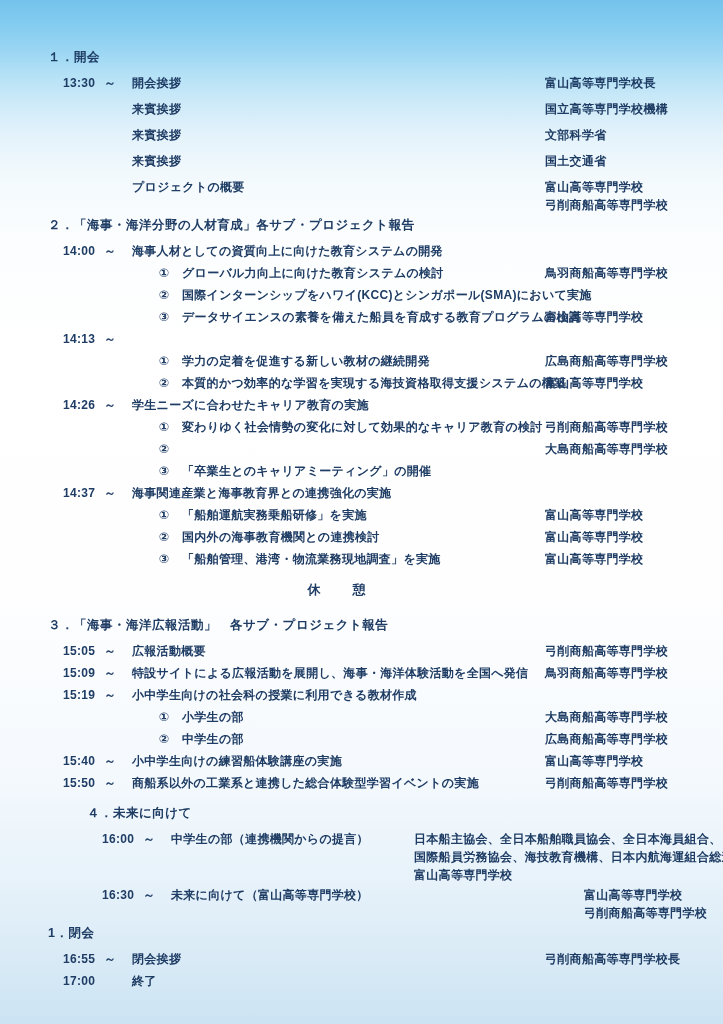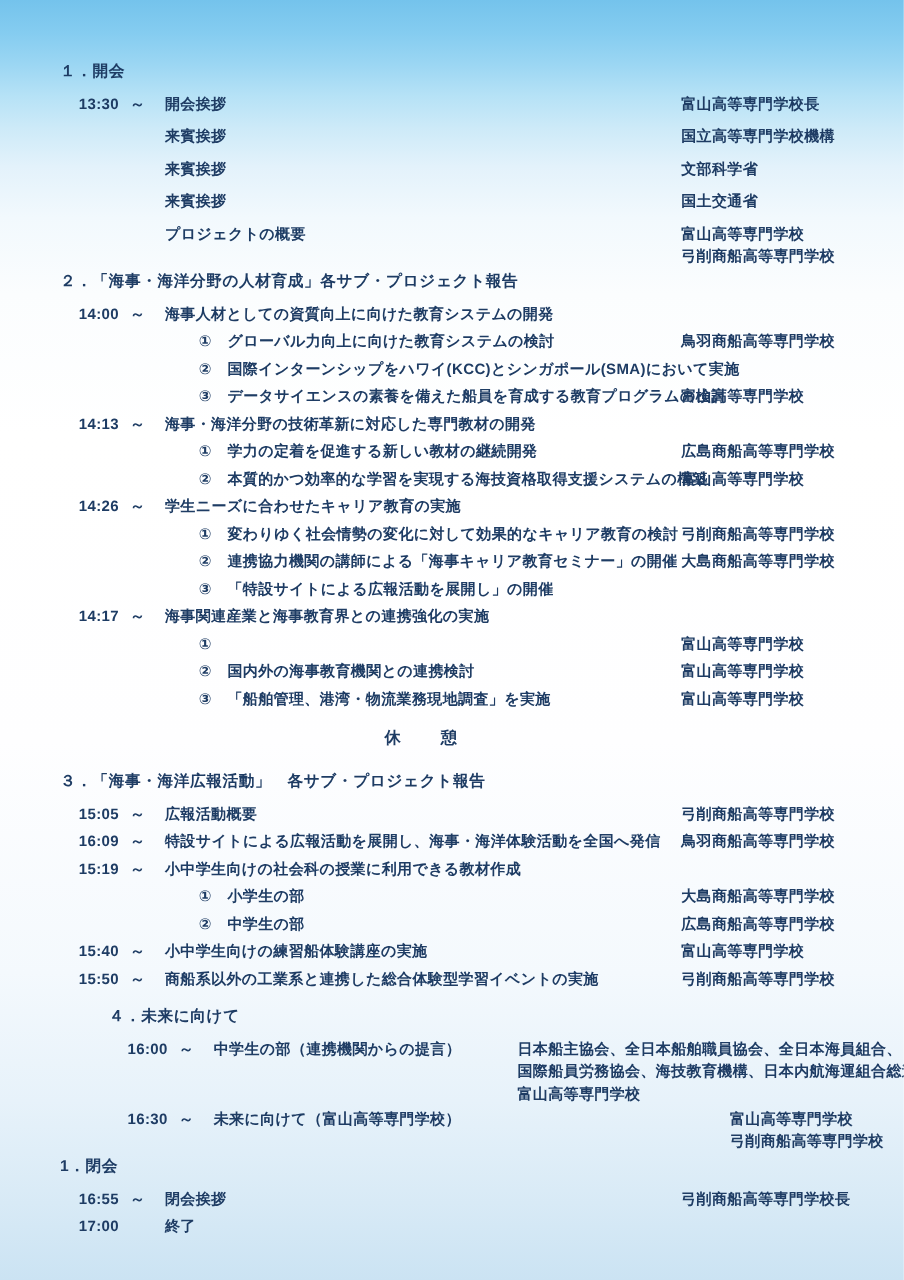--- a/index.html
+++ b/index.html
@@ -99,21 +99,20 @@
       <div class="row" style="height: 22px;">
         <span class="marker">③</span>
         <span class="ttl sub">データサイエンスの素養を備えた船員を育成する教育プログラムの検討</span>
         <span class="right">
           <div>富山高等専門学校</div>
         </span>
       </div>
       <div class="row" style="height: 22px;">
         <span class="time">14:13</span>
         <span class="tilde">～</span>
-        <span class="ttl">海事・海洋分野の技術革新に対応した専門教材の開発</span>
       </div>
       <div class="row" style="height: 22px;">
         <span class="marker">①</span>
         <span class="ttl sub">学力の定着を促進する新しい教材の継続開発</span>
         <span class="right">
           <div>広島商船高等専門学校</div>
         </span>
       </div>
       <div class="row" style="height: 22px;">
         <span class="marker">②</span>
@@ -129,36 +128,36 @@
       </div>
       <div class="row" style="height: 22px;">
         <span class="marker">①</span>
         <span class="ttl sub">変わりゆく社会情勢の変化に対して効果的なキャリア教育の検討</span>
         <span class="right">
           <div>弓削商船高等専門学校</div>
         </span>
       </div>
       <div class="row" style="height: 22px;">
         <span class="marker">②</span>
-        <span class="ttl sub">連携協力機関の講師による「海事キャリア教育セミナー」の開催</span>
         <span class="right">
           <div>大島商船高等専門学校</div>
         </span>
       </div>
       <div class="row" style="height: 22px;">
         <span class="marker">③</span>
-        <span class="ttl sub">「特設サイトによる広報活動を展開し」の開催</span>
-      </div>
-      <div class="row" style="height: 22px;">
-        <span class="time">14:17</span>
+        <span class="ttl sub">「卒業生とのキャリアミーティング」の開催</span>
+      </div>
+      <div class="row" style="height: 22px;">
+        <span class="time">14:37</span>
         <span class="tilde">～</span>
         <span class="ttl">海事関連産業と海事教育界との連携強化の実施</span>
       </div>
       <div class="row" style="height: 22px;">
         <span class="marker">①</span>
+        <span class="ttl sub">「船舶運航実務乗船研修」を実施</span>
         <span class="right">
           <div>富山高等専門学校</div>
         </span>
       </div>
       <div class="row" style="height: 22px;">
         <span class="marker">②</span>
         <span class="ttl sub">国内外の海事教育機関との連携検討</span>
         <span class="right">
           <div>富山高等専門学校</div>
         </span>
@@ -176,21 +175,21 @@
       <div class="heading">３．「海事・海洋広報活動」　各サブ・プロジェクト報告</div>
       <div class="row" style="height: 22px;">
         <span class="time">15:05</span>
         <span class="tilde">～</span>
         <span class="ttl">広報活動概要</span>
         <span class="right">
           <div>弓削商船高等専門学校</div>
         </span>
       </div>
       <div class="row" style="height: 22px;">
-        <span class="time">16:09</span>
+        <span class="time">15:09</span>
         <span class="tilde">～</span>
         <span class="ttl">特設サイトによる広報活動を展開し、海事・海洋体験活動を全国へ発信</span>
         <span class="right">
           <div>鳥羽商船高等専門学校</div>
         </span>
       </div>
       <div class="row" style="height: 22px;">
         <span class="time">15:19</span>
         <span class="tilde">～</span>
         <span class="ttl">小中学生向けの社会科の授業に利用できる教材作成</span>

